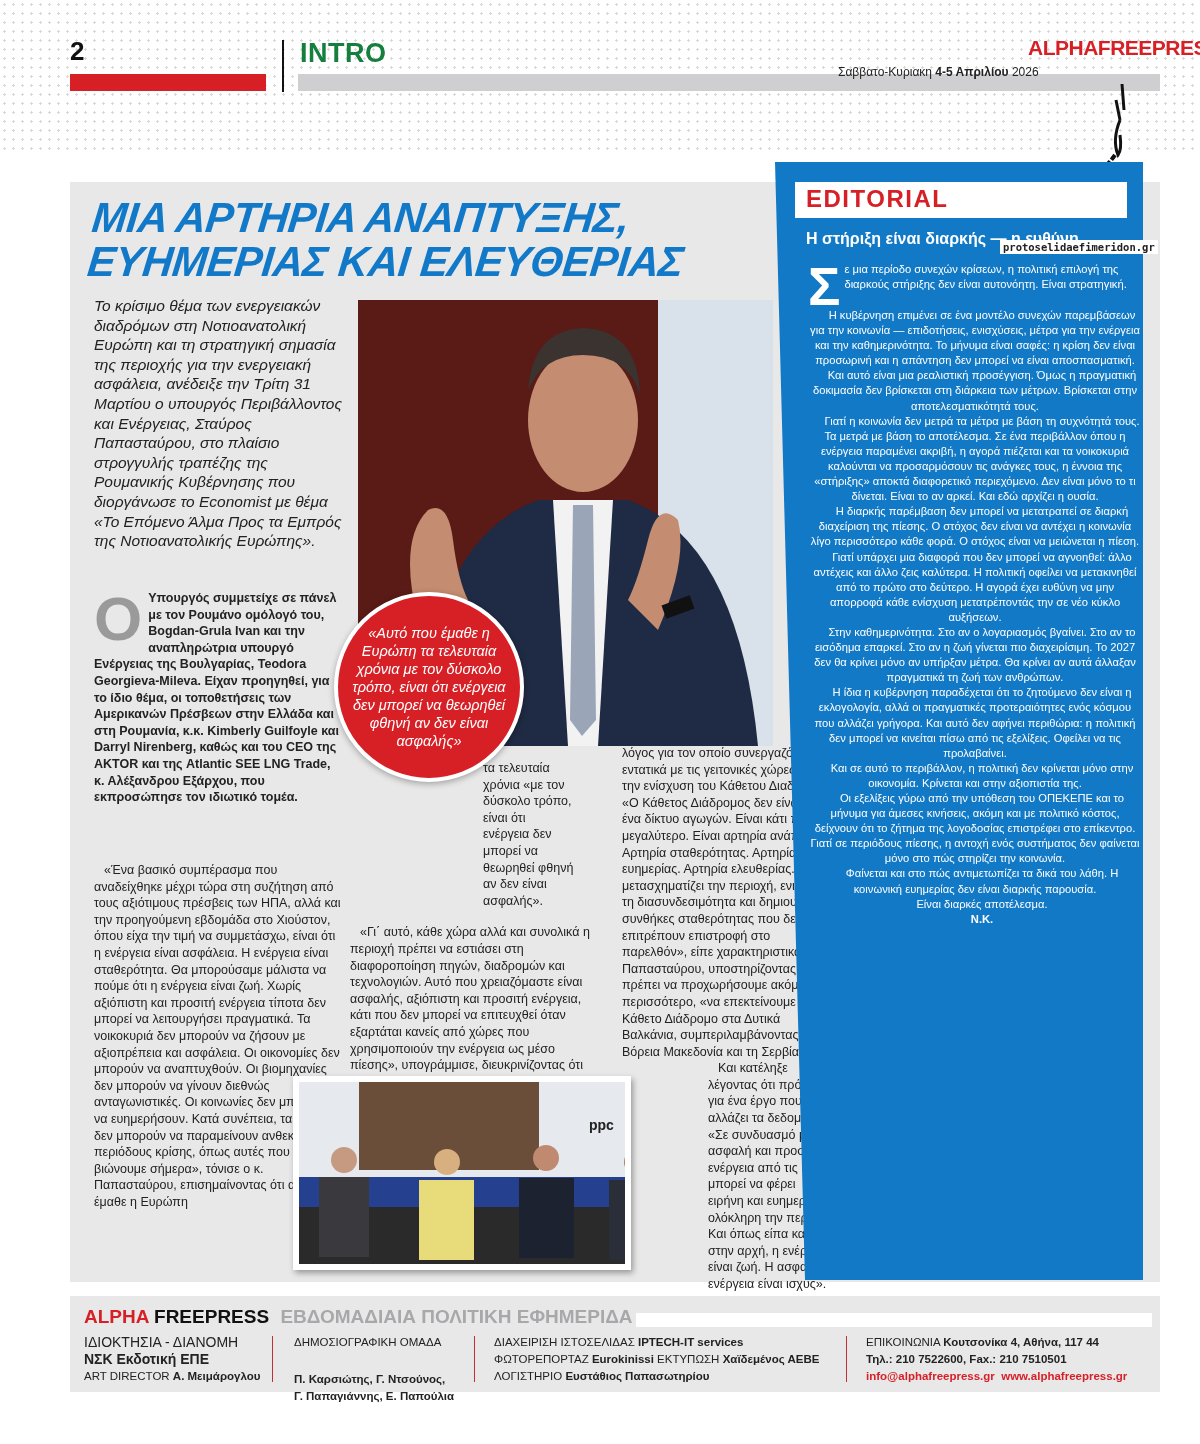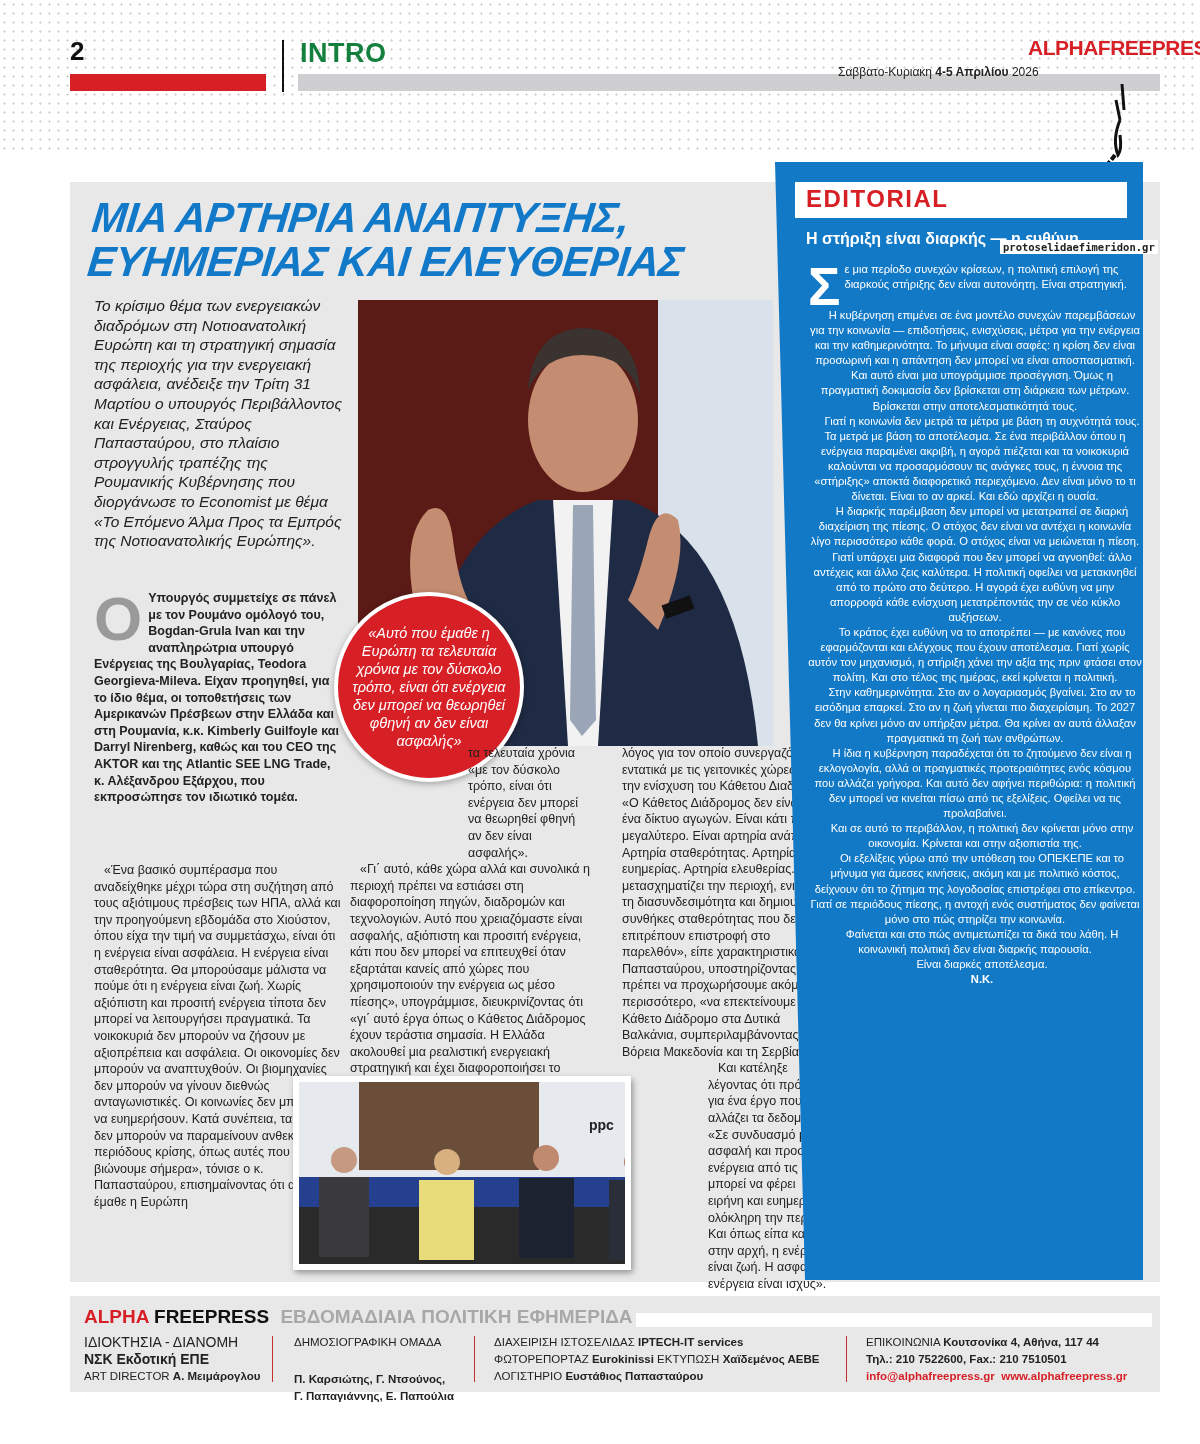--- a/index.html
+++ b/index.html
@@ -99,21 +99,21 @@
 
 <div class="col1-body">
   <span style="display:block;text-indent:10px;">«Ένα βασικό συμπέρασμα που αναδείχθηκε μέχρι τώρα στη συζήτηση από τους αξιότιμους πρέσβεις των ΗΠΑ, αλλά και την προηγούμενη εβδομάδα στο Χιούστον, όπου είχα την τιμή να συμμετάσχω, είναι ότι η ενέργεια είναι ασφάλεια. Η ενέργεια είναι σταθερότητα. Θα μπορούσαμε μάλιστα να πούμε ότι η ενέργεια είναι ζωή. Χωρίς αξιόπιστη και προσιτή ενέργεια τίποτα δεν μπορεί να λειτουργήσει πραγματικά. Τα νοικοκυριά δεν μπορούν να ζήσουν με αξιοπρέπεια και ασφάλεια. Οι οικονομίες δεν μπορούν να αναπτυχθούν. Οι βιομηχανίες δεν μπορούν να γίνουν διεθνώς ανταγωνιστικές. Οι κοινωνίες δεν μπορούν να ευημερήσουν. Κατά συνέπεια, τα κράτη δεν μπορούν να παραμείνουν ανθεκτικά σε περιόδους κρίσης, όπως αυτές που βιώνουμε σήμερα», τόνισε ο κ. Παπασταύρου, επισημαίνοντας ότι αυτό που έμαθε η Ευρώπη</span>
 </div>
 
 <div class="quote-circle">
   <span>«Αυτό που έμαθε η Ευρώπη τα τελευταία χρόνια με τον δύσκολο τρόπο, είναι ότι ενέργεια δεν μπορεί να θεωρηθεί φθηνή αν δεν είναι ασφαλής»</span>
 </div>
 
 <div class="col2-body">
-  <p style="margin:0;padding-left:118px;">τα τελευταία χρόνια «με τον δύσκολο τρόπο, είναι ότι ενέργεια δεν μπορεί να θεωρηθεί φθηνή αν δεν είναι ασφαλής».</p>
+  <p style="margin:15px;padding-left:118px;">τα τελευταία χρόνια «με τον δύσκολο τρόπο, είναι ότι ενέργεια δεν μπορεί να θεωρηθεί φθηνή αν δεν είναι ασφαλής».</p>
   <p style="margin:0;text-indent:10px;">«Γι΄ αυτό, κάθε χώρα αλλά και συνολικά η περιοχή πρέπει να εστιάσει στη διαφοροποίηση πηγών, διαδρομών και τεχνολογιών. Αυτό που χρειαζόμαστε είναι ασφαλής, αξιόπιστη και προσιτή ενέργεια, κάτι που δεν μπορεί να επιτευχθεί όταν εξαρτάται κανείς από χώρες που χρησιμοποιούν την ενέργεια ως μέσο πίεσης», υπογράμμισε, διευκρινίζοντας ότι «γι΄ αυτό έργα όπως ο Κάθετος Διάδρομος έχουν τεράστια σημασία. Η Ελλάδα ακολουθεί μια ρεαλιστική ενεργειακή στρατηγική και έχει διαφοροποιήσει το ενεργειακό της μείγμα».</p>
   <p style="margin:0;text-indent:10px;">Ο κ. Παπασταύρου είπε ότι αυτός είναι ο</p>
 </div>
 
 <div class="col3-body">
   <p style="margin:0;">λόγος για τον οποίο συνεργαζόμαστε εντατικά με τις γειτονικές χώρες για την ενίσχυση του Κάθετου Διαδρόμου: «Ο Κάθετος Διάδρομος δεν είναι μόνο ένα δίκτυο αγωγών. Είναι κάτι πολύ μεγαλύτερο. Είναι αρτηρία ανάπτυξης. Αρτηρία σταθερότητας. Αρτηρία ευημερίας. Αρτηρία ελευθερίας. Γιατί μετασχηματίζει την περιοχή, ενισχύει τη διασυνδεσιμότητα και δημιουργεί συνθήκες σταθερότητας που δεν επιτρέπουν επιστροφή στο παρελθόν», είπε χαρακτηριστικά ο κ. Παπασταύρου, υποστηρίζοντας ότι θα πρέπει να προχωρήσουμε ακόμα περισσότερο, «να επεκτείνουμε τον Κάθετο Διάδρομο στα Δυτικά Βαλκάνια, συμπεριλαμβάνοντας τη Βόρεια Μακεδονία και τη Σερβία».</p>
   <p style="margin:0;text-indent:10px;padding-left:86px;">Και κατέληξε λέγοντας ότι πρόκειται για ένα έργο που αλλάζει τα δεδομένα: «Σε συνδυασμό με ασφαλή και προσιτή ενέργεια από τις ΗΠΑ, μπορεί να φέρει ειρήνη και ευημερία σε ολόκληρη την περιοχή. Και όπως είπα και στην αρχή, η ενέργεια είναι ζωή. Η ασφαλής ενέργεια είναι ισχύς».</p>
 </div>
 
 <div class="photo-panel">
@@ -138,30 +138,29 @@
 
 <div class="editorial"></div>
 <div class="ed-label-box"></div>
 <div class="ed-label">EDITORIAL</div>
 <div class="ed-title">Η στήριξη είναι διαρκής — η ευθύνη</div>
 <div class="watermark">protoselidaefimeridon.gr</div>
 
 <div class="ed-body">
   <p style="text-indent:0;text-align:left;"><span class="ed-dropcap">Σ</span><span>ε μια περίοδο συνεχών κρίσεων, η πολιτική επιλογή της διαρκούς στήριξης δεν είναι αυτονόητη. Είναι στρατηγική.</span></p>
   <p style="clear:both;">Η κυβέρνηση επιμένει σε ένα μοντέλο συνεχών παρεμβάσεων για την κοινωνία — επιδοτήσεις, ενισχύσεις, μέτρα για την ενέργεια και την καθημερινότητα. Το μήνυμα είναι σαφές: η κρίση δεν είναι προσωρινή και η απάντηση δεν μπορεί να είναι αποσπασματική.</p>
-  <p>Και αυτό είναι μια υπογράμμισε προσέγγιση. Όμως η πραγματική δοκιμασία δεν βρίσκεται στη διάρκεια των μέτρων. Βρίσκεται στην αποτελεσματικότητά τους.</p>
+  <p>Και αυτό είναι μια ρεαλιστική προσέγγιση. Όμως η πραγματική δοκιμασία δεν βρίσκεται στη διάρκεια των μέτρων. Βρίσκεται στην αποτελεσματικότητά τους.</p>
   <p>Γιατί η κοινωνία δεν μετρά τα μέτρα με βάση τη συχνότητά τους. Τα μετρά με βάση το αποτέλεσμα. Σε ένα περιβάλλον όπου η ενέργεια παραμένει ακριβή, η αγορά πιέζεται και τα νοικοκυριά καλούνται να προσαρμόσουν τις ανάγκες τους, η έννοια της «στήριξης» αποκτά διαφορετικό περιεχόμενο. Δεν είναι μόνο το τι δίνεται. Είναι το αν αρκεί. Και εδώ αρχίζει η ουσία.</p>
   <p>Η διαρκής παρέμβαση δεν μπορεί να μετατραπεί σε διαρκή διαχείριση της πίεσης. Ο στόχος δεν είναι να αντέχει η κοινωνία λίγο περισσότερο κάθε φορά. Ο στόχος είναι να μειώνεται η πίεση.</p>
   <p>Γιατί υπάρχει μια διαφορά που δεν μπορεί να αγνοηθεί: άλλο αντέχεις και άλλο ζεις καλύτερα. Η πολιτική οφείλει να μετακινηθεί από το πρώτο στο δεύτερο. Η αγορά έχει ευθύνη να μην απορροφά κάθε ενίσχυση μετατρέποντάς την σε νέο κύκλο αυξήσεων.</p>
-  <p>Το κράτος έχει ευθύνη να το αποτρέπει — με κανόνες που εφαρμόζονται και ελέγχους που έχουν αποτέλεσμα. Γιατί χωρίς αυτόν τον μηχανισμό, η στήριξη χάνει την αξία της πριν φτάσει στον πολίτη. Και στο τέλος της ημέρας, εκεί κρίνεται η πολιτική.</p>
   <p>Στην καθημερινότητα. Στο αν ο λογαριασμός βγαίνει. Στο αν το εισόδημα επαρκεί. Στο αν η ζωή γίνεται πιο διαχειρίσιμη. Το 2027 δεν θα κρίνει μόνο αν υπήρξαν μέτρα. Θα κρίνει αν αυτά άλλαξαν πραγματικά τη ζωή των ανθρώπων.</p>
   <p>Η ίδια η κυβέρνηση παραδέχεται ότι το ζητούμενο δεν είναι η εκλογολογία, αλλά οι πραγματικές προτεραιότητες ενός κόσμου που αλλάζει γρήγορα. Και αυτό δεν αφήνει περιθώρια: η πολιτική δεν μπορεί να κινείται πίσω από τις εξελίξεις. Οφείλει να τις προλαβαίνει.</p>
   <p>Και σε αυτό το περιβάλλον, η πολιτική δεν κρίνεται μόνο στην οικονομία. Κρίνεται και στην αξιοπιστία της.</p>
   <p>Οι εξελίξεις γύρω από την υπόθεση του ΟΠΕΚΕΠΕ και το μήνυμα για άμεσες κινήσεις, ακόμη και με πολιτικό κόστος, δείχνουν ότι το ζήτημα της λογοδοσίας επιστρέφει στο επίκεντρο. Γιατί σε περιόδους πίεσης, η αντοχή ενός συστήματος δεν φαίνεται μόνο στο πώς στηρίζει την κοινωνία.</p>
-  <p>Φαίνεται και στο πώς αντιμετωπίζει τα δικά του λάθη. Η κοινωνική πολιτική δεν είναι διαρκής παρουσία.</p>
+  <p>Φαίνεται και στο πώς αντιμετωπίζει τα δικά του λάθη. Η κοινωνική ευημερίας δεν είναι διαρκής παρουσία.</p>
   <p>Είναι διαρκές αποτέλεσμα.</p>
   <p style="font-weight:bold;">Ν.Κ.</p>
 </div>
 
 <div class="footer"></div>
 <div class="f-brand">
   <span class="a">ALPHA</span>
   <span class="b">FREEPRESS</span>
   <span class="c">ΕΒΔΟΜΑΔΙΑΙΑ ΠΟΛΙΤΙΚΗ ΕΦΗΜΕΡΙΔΑ</span>
 </div>
@@ -177,21 +176,21 @@
 <div class="f-col" style="left:294px;">
   <div>ΔΗΜΟΣΙΟΓΡΑΦΙΚΗ ΟΜΑΔΑ</div>
   <div style="font-weight:bold;margin-top:20px;">Π. Καρσιώτης, Γ. Ντσούνος,</div>
   <div style="font-weight:bold;">Γ. Παπαγιάννης, Ε. Παπούλια</div>
 </div>
 <div class="f-sep" style="left:474px;"></div>
 
 <div class="f-col" style="left:494px;">
   <div><span>ΔΙΑΧΕΙΡΙΣΗ ΙΣΤΟΣΕΛΙΔΑΣ</span> <b>IPTECH-IT services</b></div>
   <div><span>ΦΩΤΟΡΕΠΟΡΤΑΖ</span> <b>Eurokinissi</b> <span>ΕΚΤΥΠΩΣΗ</span> <b>Χαϊδεμένος ΑΕΒΕ</b></div>
-  <div><span>ΛΟΓΙΣΤΗΡΙΟ</span> <b>Ευστάθιος Παπασταύρου</b></div>
+  <div><span>ΛΟΓΙΣΤΗΡΙΟ</span> <b>Ευστάθιος Παπασωτηρίου</b></div>
 </div>
 <div class="f-sep" style="left:846px;"></div>
 
 <div class="f-col" style="left:866px;">
   <div><span>ΕΠΙΚΟΙΝΩΝΙΑ</span> <b>Κουτσονίκα 4, Αθήνα, 117 44</b></div>
   <div style="font-weight:bold;">Τηλ.: 210 7522600,  Fax.: 210 7510501</div>
   <div style="font-weight:bold;"><span class="red">info@alphafreepress.gr</span>&nbsp;&nbsp;<span class="red">www.alphafreepress.gr</span></div>
 </div>
 
 </body></html>

